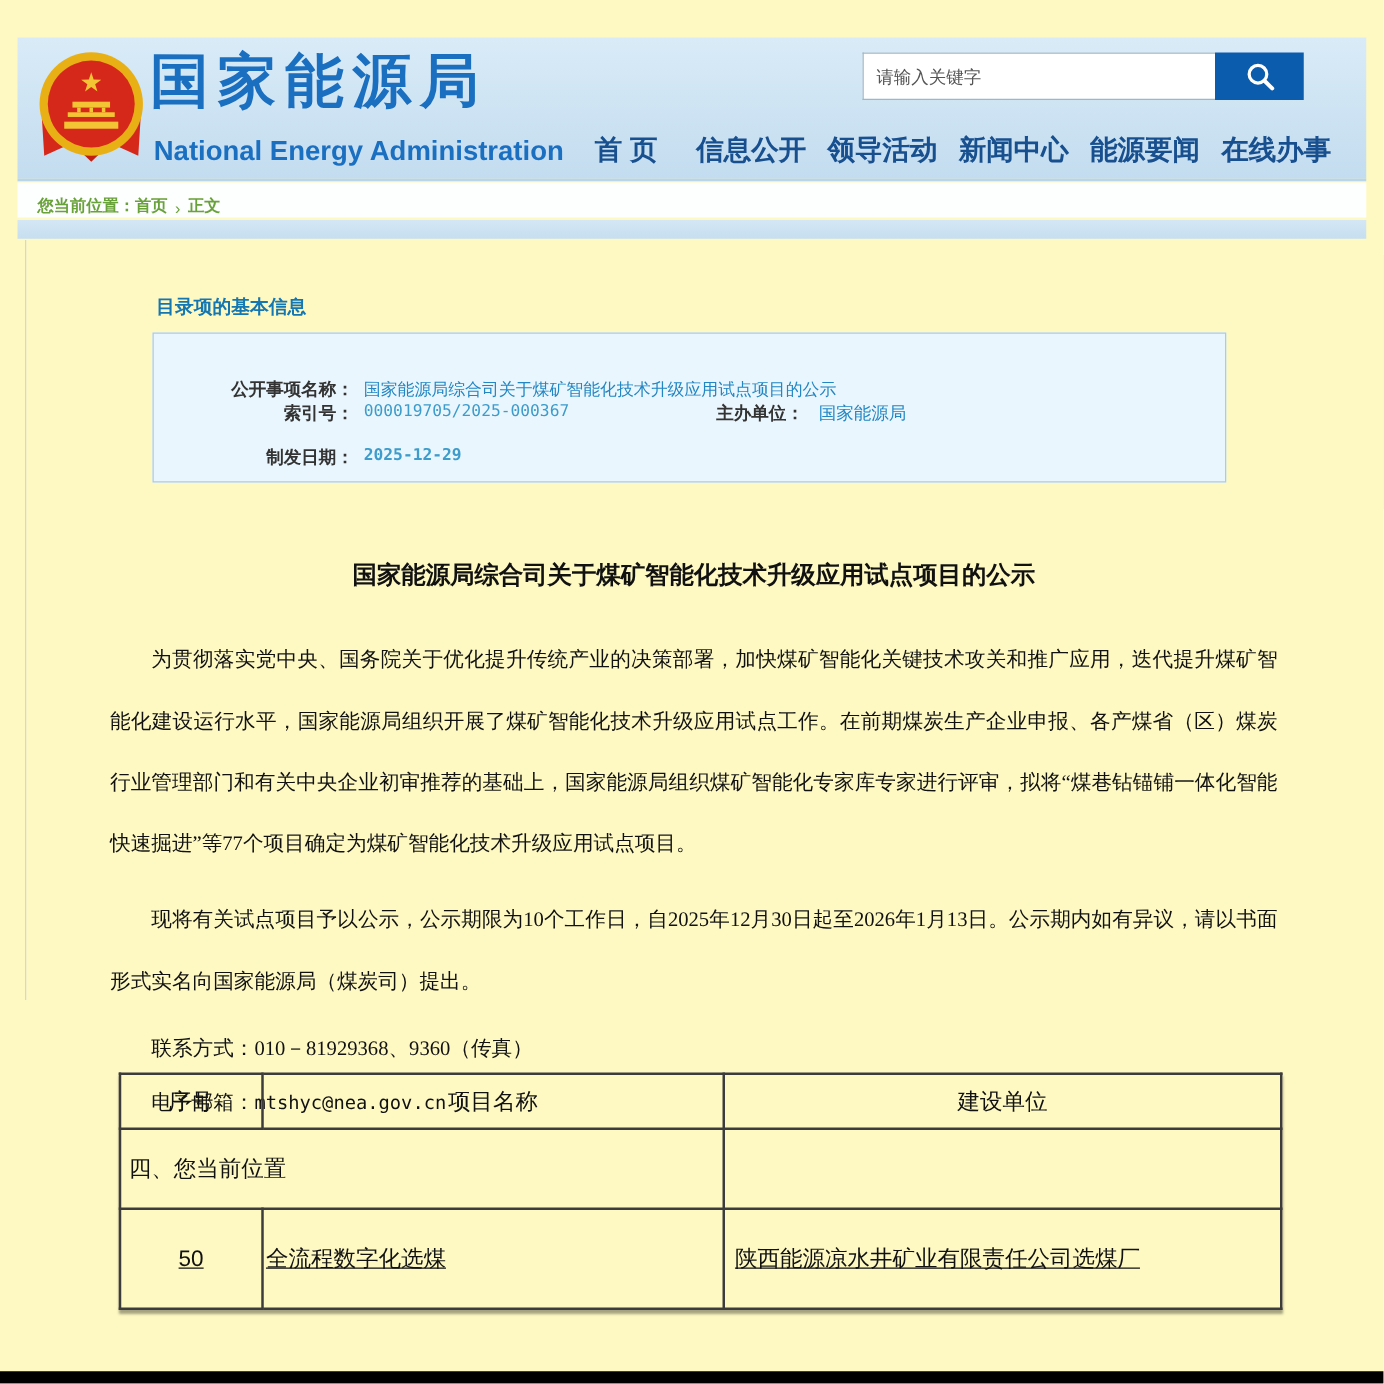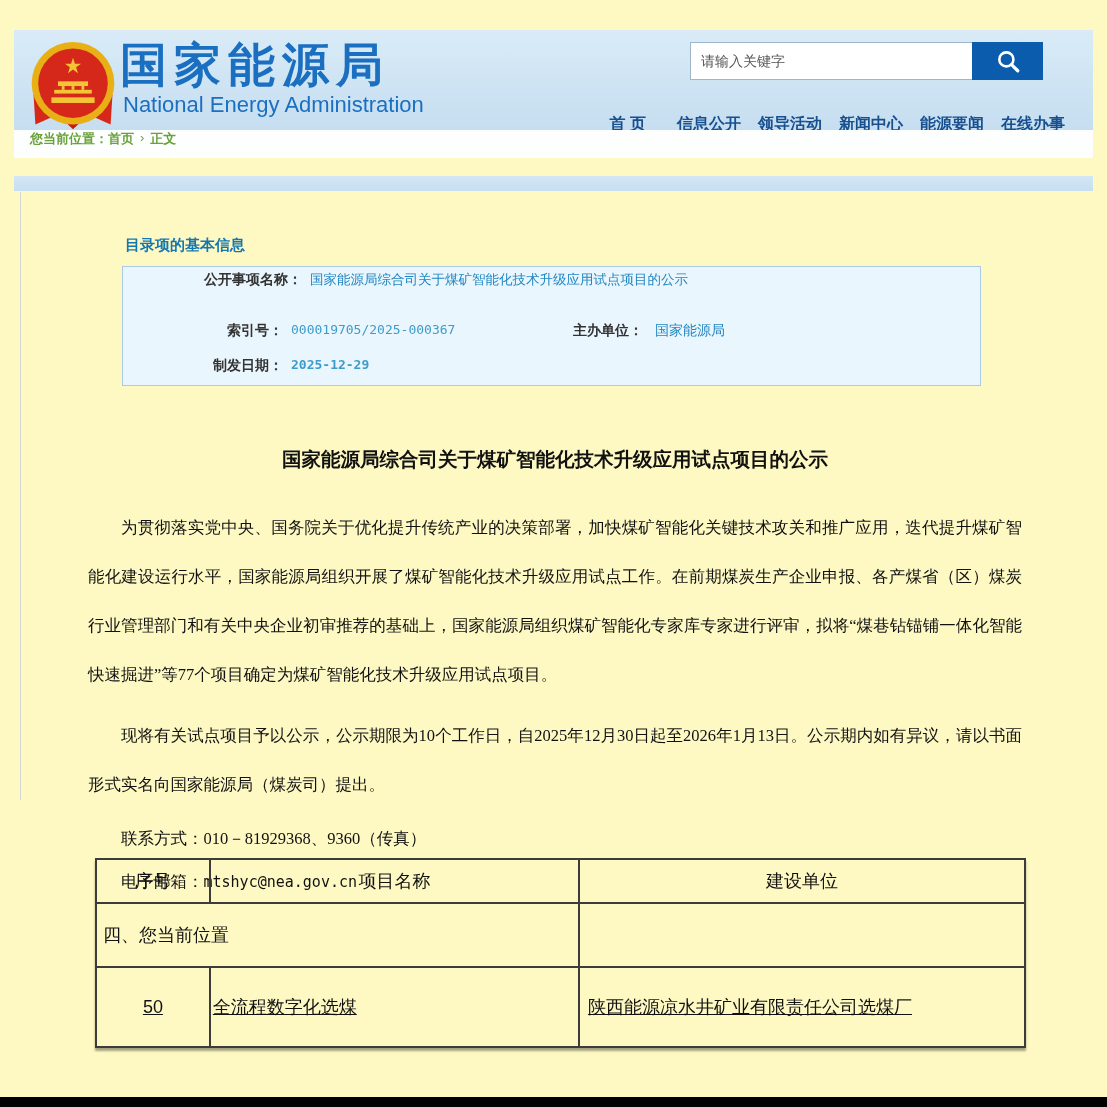--- a/index.html
+++ b/index.html
@@ -12,43 +12,43 @@
     position:absolute; left:14px; top:30px; width:1079px; height:115px;
     background:linear-gradient(180deg,#d9ebf7 0%,#cde3f3 55%,#c3dcef 100%);
     border-bottom:2px solid #b9d5ea;
   }
   .emblem { position:absolute; left:12px; top:9px; width:94px; height:96px; }
   .brand-cn {
     position:absolute; left:106px; top:4px; font-size:47px; font-weight:bold;
     color:#1b6fc0; letter-spacing:7px; font-family:"Liberation Sans",sans-serif;
   }
   .brand-en {
-    position:absolute; left:109px; top:62px; font-size:22px; font-weight:normal; color:#1b6fc0;
+    position:absolute; left:109px; top:78px; font-size:22px; font-weight:bold; color:#1b6fc0;
   }
   .search-wrap { position:absolute; left:676px; top:12px; height:38px; }
   .search-input {
     position:absolute; left:0; top:0; width:282px; height:38px; background:#fff;
     border:1px solid #9db7c9; border-right:none; font-size:14px; color:#444; padding:0 10px;
     outline:none; font-family:"Liberation Sans",sans-serif;
   }
   .search-input::placeholder { color:#555; }
   .search-btn {
     position:absolute; left:282px; top:0; width:71px; height:38px; background:#0c5cad;
     border:none; cursor:pointer; display:flex; align-items:center; justify-content:center;
   }
   .nav { position:absolute; right:28px; bottom:8px; display:flex; gap:17px; }
   .nav a {
-    font-size:16px; font-weight:bold; color:#18508f; text-decoration:none; white-space:nowrap;
+    font-size:22px; font-weight:bold; color:#18508f; text-decoration:none; white-space:nowrap;
   }
   .nav a:first-child { margin-right:14px; }
 
   
   .crumb-bar {
-    position:absolute; left:14px; top:130px; width:1079px; height:28px; background:#fdfefe;
-    display:flex; align-items:flex-start; padding-left:16px;
+    position:absolute; left:14px; top:146px; width:1079px; height:28px; background:#fdfefe;
+    display:flex; align-items:flex-end; padding-left:16px;
     font-size:13px; color:#69a23b; font-weight:bold;
   }
   .crumb-bar a { color:#69a23b; text-decoration:none; }
   .crumb-sep { margin:0 6px; font-weight:normal; }
   .blue-strip { position:absolute; left:14px; top:176px; width:1079px; height:15px;
     background:linear-gradient(180deg,#d4e7f5,#c6def0); }
 
   
   .panel-left-border { position:absolute; left:20px; top:192px; width:1px; height:608px; background:#d6d6d6; }
 
@@ -134,21 +134,21 @@
     <a href="#">首页</a>
     <span class="crumb-sep">›</span>
     <span>正文</span>
   </div>
   <div class="blue-strip"></div>
 
   <div class="panel-left-border"></div>
 
   <div class="info-heading">目录项的基本信息</div>
   <div class="info-box">
-    <div class="info-row" style="top:4px;margin-left:19px;">
+    <div class="info-row" style="top:36px;">
       <span class="info-label" style="left:0;">公开事项名称：</span>
       <a href="#" class="info-value" style="left:168px; text-decoration:none; font-size:13.5px;">国家能源局综合司关于煤矿智能化技术升级应用试点项目的公示</a>
     </div>
     <div class="info-row" style="top:55px;">
       <span class="info-label" style="left:0;">索引号：</span>
       <span class="info-value mono" style="left:168px;">000019705/2025-000367</span>
       <span class="info-label" style="left:390px; width:130px;">主办单位：</span>
       <a href="#" class="info-value" style="left:532px; text-decoration:none;">国家能源局</a>
     </div>
     <div class="info-row" style="top:90px;">

